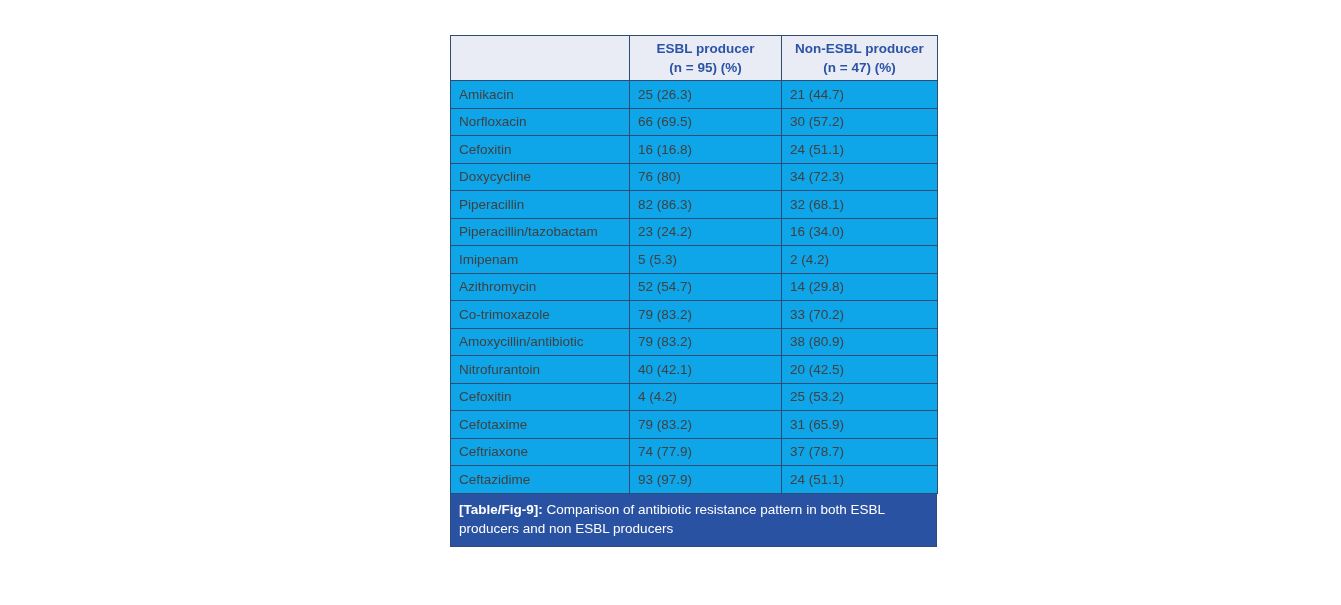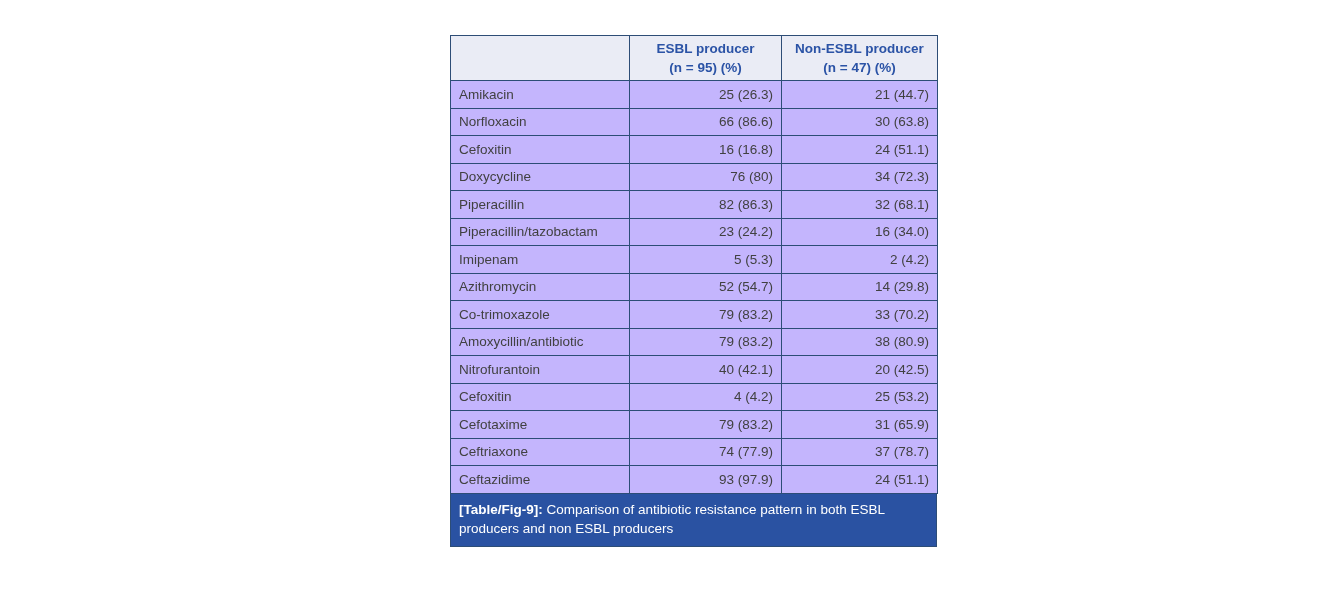--- a/index.html
+++ b/index.html
@@ -43,24 +43,24 @@
     text-align: center;
     height: 45px;
     line-height: 19px;
     padding: 2px 4px;
     vertical-align: middle;
   }
   table.fig-table tbody td {
     height: 27.5px;
     padding: 2px 8px;
     vertical-align: middle;
-    background: #c4b5fd;
+    background: #0ea5e9;
   }
   table.fig-table tbody td.left   { text-align: left; }
-  table.fig-table tbody td.center { text-align: right; }
+  table.fig-table tbody td.center { text-align: left; }
   .caption-bar {
     background: #2a52a2;
     border: 1.5px solid #2d4d76;
     border-top: none;
     color: #ffffff;
     font-size: 13.5px;
     line-height: 19px;
     padding: 6px 8px 8px 8px;
     box-sizing: border-box;
     width: 487px;
@@ -93,22 +93,22 @@
         </tr>
       </thead>
       <tbody>
           <tr>
             <td class="left">Amikacin</td>
             <td class="center">25 (26.3)</td>
             <td class="center">21 (44.7)</td>
           </tr>
           <tr>
             <td class="left">Norfloxacin</td>
-            <td class="center">66 (86.6)</td>
-            <td class="center">30 (63.8)</td>
+            <td class="center">66 (69.5)</td>
+            <td class="center">30 (57.2)</td>
           </tr>
           <tr>
             <td class="left">Cefoxitin</td>
             <td class="center">16 (16.8)</td>
             <td class="center">24 (51.1)</td>
           </tr>
           <tr>
             <td class="left">Doxycycline</td>
             <td class="center">76 (80)</td>
             <td class="center">34 (72.3)</td>

